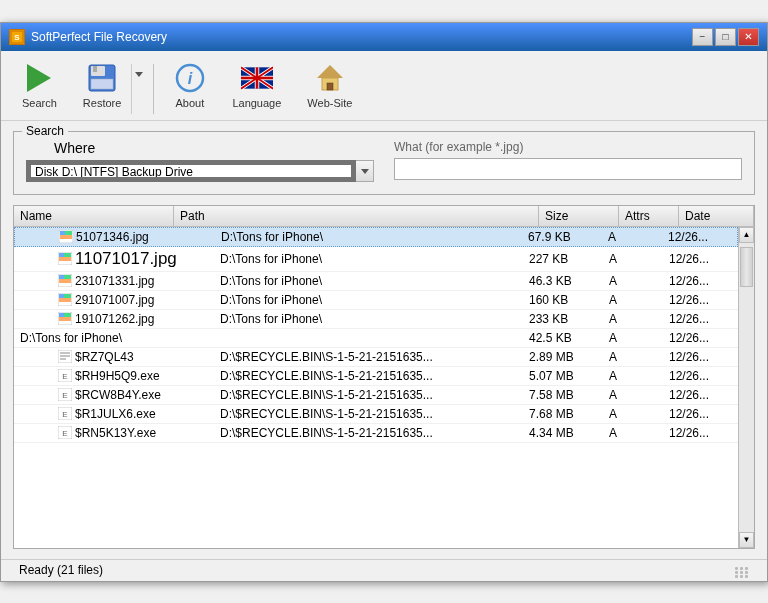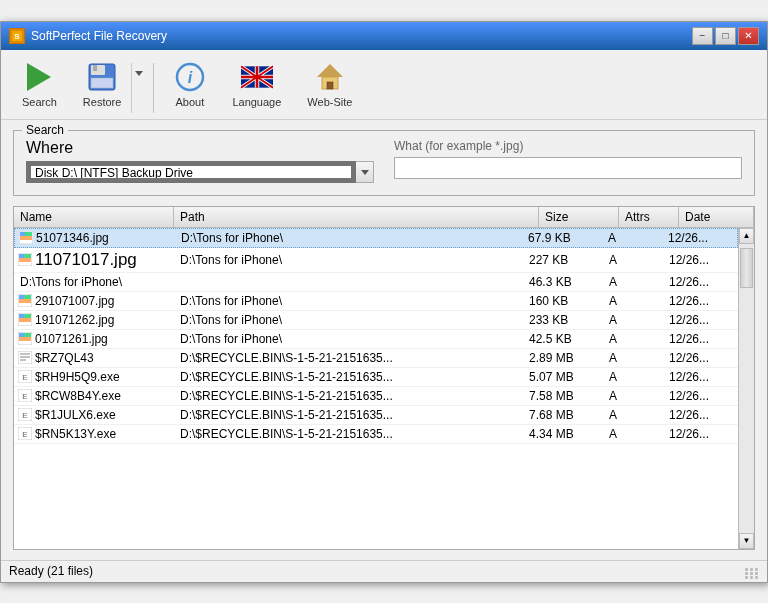--- a/index.html
+++ b/index.html
@@ -125,21 +125,22 @@
       display: flex;
       gap: 20px;
       align-items: flex-start;
     }
     .search-field {
       flex: 1;
     }
     .search-field label {
       display: block;
       margin-bottom: 4px;
-      font-size: 16px;
+      font-size: 14px;
+      margin-left: 28px;
     }
     .search-field-right {
       flex: 1;
     }
     .search-field-right label {
       display: block;
       margin-bottom: 4px;
       font-size: 12px;
       color: #666;
     }
@@ -227,20 +228,21 @@
       text-overflow: ellipsis;
     }
     .file-name-cell {
       width: 160px;
       display: flex;
       align-items: center;
       padding: 2px 4px;
       font-size: 12px;
       white-space: nowrap;
       overflow: hidden;
+      margin-left: 40px;
     }
     .scrollbar {
       width: 16px;
       flex-shrink: 0;
       background: #f0f0f0;
       border-left: 1px solid #bbb;
       display: flex;
       flex-direction: column;
     }
     .scrollbar-btn {
@@ -268,21 +270,21 @@
       border: 1px solid #bbb;
     }
     .file-list-with-scroll {
       display: flex;
       flex: 1;
       overflow: hidden;
     }
     .status-bar {
       background: #f0f0f0;
       border-top: 1px solid #ccc;
-      padding: 2px 8px;
+      padding: 2px 18px;
       display: flex;
       align-items: center;
       height: 22px;
       gap: 8px;
     }
     .status-text {
       font-size: 12px;
       flex: 1;
     }
     .status-grip {
@@ -476,74 +478,74 @@
                   </svg>
                 </span>
       <span style="font-size:17px;overflow:hidden;text-overflow:ellipsis;">11071017.jpg</span>
     </div>
     <div class="file-cell col-path">D:\Tons for iPhone\</div>
     <div class="file-cell col-size">227 KB</div>
     <div class="file-cell col-attrs">A</div>
     <div class="file-cell col-date">12/26...</div>
   </div>
             <div class="file-row">
-    <div class="file-cell col-path">D:\Tons for iPhone\</div>
-    <div class="file-cell col-size">46.3 KB</div>
-    <div class="file-cell col-attrs">A</div>
-    <div class="file-cell col-date">12/26...</div>
-  </div>
-            <div class="file-row">
     <div class="file-name-cell col-name">
       <span style="margin-right:3px;display:inline-flex;align-items:center;">
                   <svg width="14" height="13" viewBox="0 0 14 13">
                     <rect width="14" height="13" fill="white" stroke="#999" stroke-width="0.5"></rect>
                     <rect x="1" y="1" width="12" height="8" fill="none"></rect>
                     <rect x="1" y="1" width="5" height="4" fill="#6af"></rect>
                     <rect x="6" y="1" width="7" height="4" fill="#4d8"></rect>
                     <rect x="1" y="5" width="12" height="4" fill="#fa6"></rect>
                   </svg>
                 </span>
-      <span style="font-size:12px;overflow:hidden;text-overflow:ellipsis;">291071007.jpg</span>
+      <span style="font-size:12px;overflow:hidden;text-overflow:ellipsis;">231071331.jpg</span>
     </div>
     <div class="file-cell col-path">D:\Tons for iPhone\</div>
-    <div class="file-cell col-size">160 KB</div>
+    <div class="file-cell col-size">46.3 KB</div>
     <div class="file-cell col-attrs">A</div>
     <div class="file-cell col-date">12/26...</div>
   </div>
             <div class="file-row">
     <div class="file-name-cell col-name">
       <span style="margin-right:3px;display:inline-flex;align-items:center;">
                   <svg width="14" height="13" viewBox="0 0 14 13">
                     <rect width="14" height="13" fill="white" stroke="#999" stroke-width="0.5"></rect>
                     <rect x="1" y="1" width="12" height="8" fill="none"></rect>
                     <rect x="1" y="1" width="5" height="4" fill="#6af"></rect>
                     <rect x="6" y="1" width="7" height="4" fill="#4d8"></rect>
                     <rect x="1" y="5" width="12" height="4" fill="#fa6"></rect>
                   </svg>
                 </span>
-      <span style="font-size:12px;overflow:hidden;text-overflow:ellipsis;">191071262.jpg</span>
+      <span style="font-size:12px;overflow:hidden;text-overflow:ellipsis;">291071007.jpg</span>
     </div>
     <div class="file-cell col-path">D:\Tons for iPhone\</div>
-    <div class="file-cell col-size">233 KB</div>
+    <div class="file-cell col-size">160 KB</div>
     <div class="file-cell col-attrs">A</div>
     <div class="file-cell col-date">12/26...</div>
   </div>
             <div class="file-row">
     <div class="file-name-cell col-name">
       <span style="margin-right:3px;display:inline-flex;align-items:center;">
                   <svg width="14" height="13" viewBox="0 0 14 13">
                     <rect width="14" height="13" fill="white" stroke="#999" stroke-width="0.5"></rect>
                     <rect x="1" y="1" width="12" height="8" fill="none"></rect>
                     <rect x="1" y="1" width="5" height="4" fill="#6af"></rect>
                     <rect x="6" y="1" width="7" height="4" fill="#4d8"></rect>
                     <rect x="1" y="5" width="12" height="4" fill="#fa6"></rect>
                   </svg>
                 </span>
-      <span style="font-size:12px;overflow:hidden;text-overflow:ellipsis;">01071261.jpg</span>
-    </div>
+      <span style="font-size:12px;overflow:hidden;text-overflow:ellipsis;">191071262.jpg</span>
+    </div>
+    <div class="file-cell col-path">D:\Tons for iPhone\</div>
+    <div class="file-cell col-size">233 KB</div>
+    <div class="file-cell col-attrs">A</div>
+    <div class="file-cell col-date">12/26...</div>
+  </div>
+            <div class="file-row">
     <div class="file-cell col-path">D:\Tons for iPhone\</div>
     <div class="file-cell col-size">42.5 KB</div>
     <div class="file-cell col-attrs">A</div>
     <div class="file-cell col-date">12/26...</div>
   </div>
             <div class="file-row">
     <div class="file-name-cell col-name">
       <span style="margin-right:3px;display:inline-flex;align-items:center;">
                   <svg width="14" height="13" viewBox="0 0 14 13">
                     <rect width="14" height="13" fill="white" stroke="#999" stroke-width="0.5"></rect>

